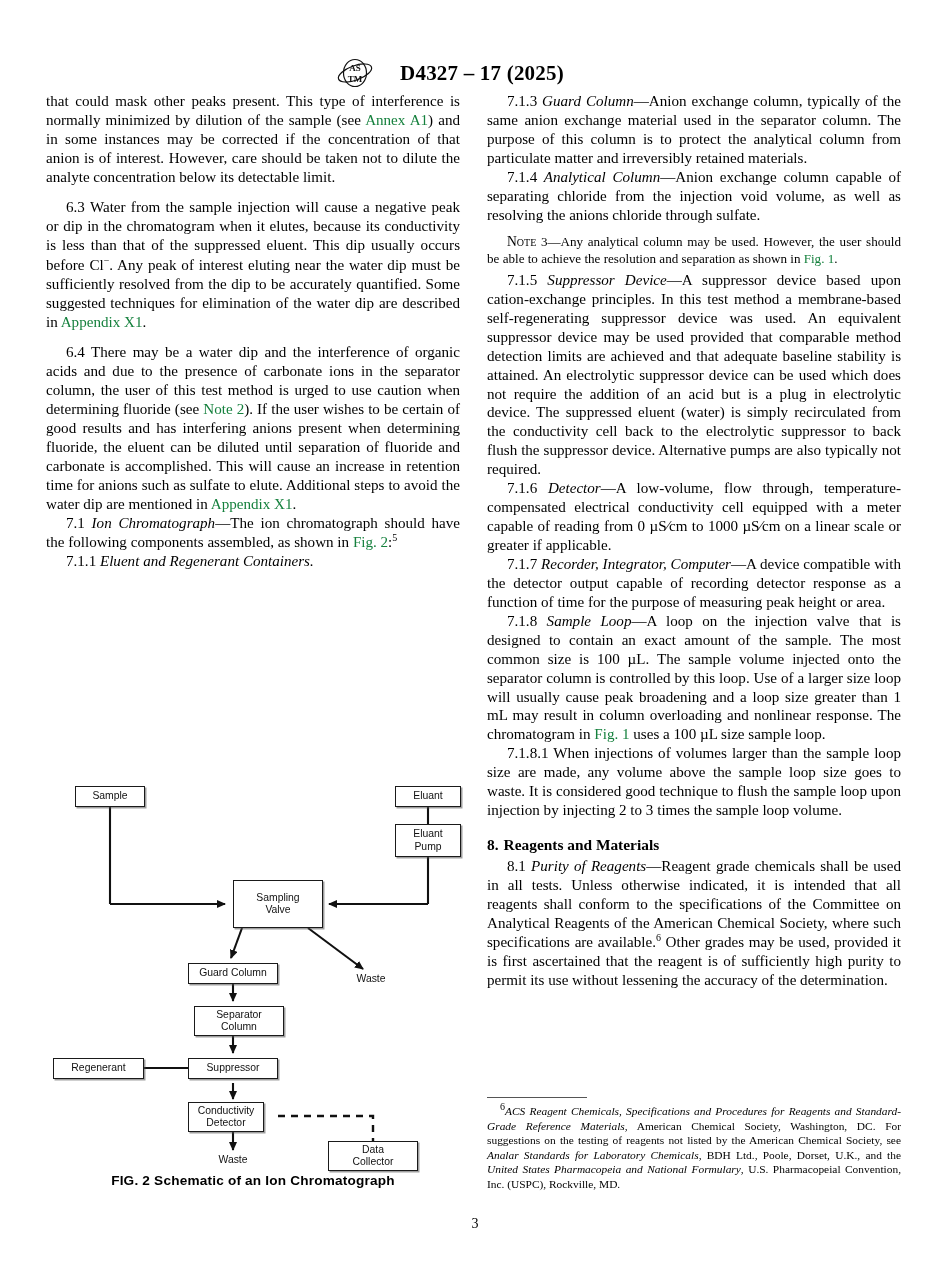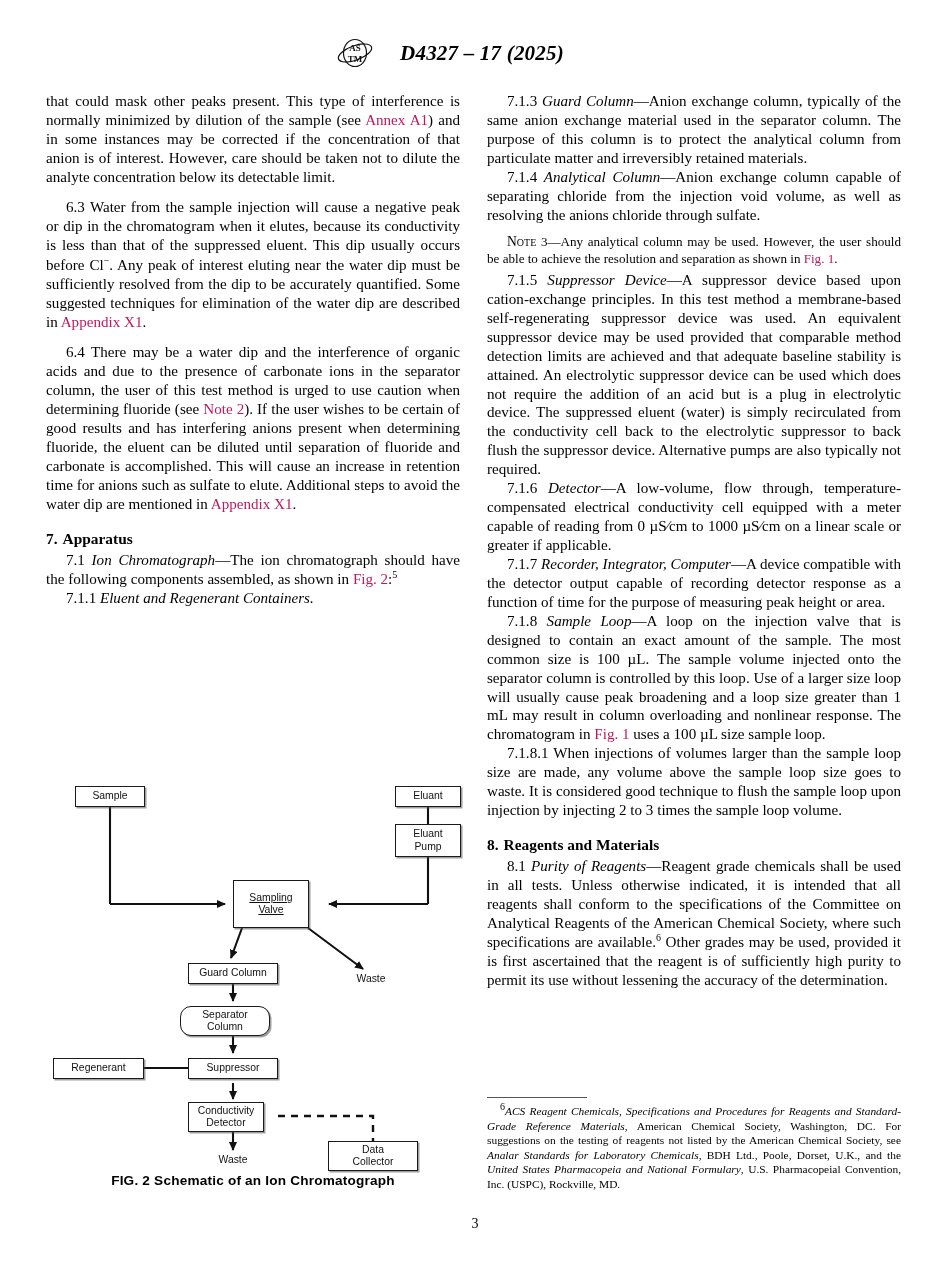--- a/index.html
+++ b/index.html
@@ -16,38 +16,37 @@
     overflow: hidden;
   }
   .page {
     position: absolute;
     inset: 0;
   }
 
   
   .header {
     position: absolute;
-    top: 38px;
+    top: 58px;
     left: 0;
     width: 900px;
     text-align: center;
     display: flex;
     align-items: center;
     justify-content: center;
     gap: 26px;
   }
   .astm-logo {
     display: block;
   }
   .header-title {
     font-size: 21px;
     font-weight: bold;
     letter-spacing: 0.2px;
     font-family: "Liberation Serif", serif;
-    font-style: italic;
   }
 
   
   .col {
     position: absolute;
     width: 414px;
     top: 92px;
     font-size: 15.1px;
     line-height: 1.255;
     text-align: justify;
@@ -69,21 +68,21 @@
   h2.sec {
     font-size: 15.4px;
     font-weight: bold;
     margin: 15px 0 3px 0;
     text-indent: 0;
     text-align: left;
   }
   h2.sec .num { margin-right: 5px; }
 
   .it { font-style: italic; }
-  .ref { color: #be185d; }
+  .ref { color: #15803d; }
   sup.fn {
     font-size: 10px;
     vertical-align: super;
     line-height: 0;
   }
 
   
   p.note {
     font-size: 13.1px;
     line-height: 1.25;
@@ -199,21 +198,20 @@
   </div>
 
   <div class="col col-left">
 
     <p class="para noindent"><span>that could mask other peaks present. This type of interference is normally minimized by dilution of the sample (see </span><span class="ref">Annex A1</span><span>) and in some instances may be corrected if the concentration of that anion is of interest. However, care should be taken not to dilute the analyte concentration below its detectable limit.</span></p>
 
     <p class="para gap"><span>6.3</span><span> Water from the sample injection will cause a negative peak or dip in the chromatogram when it elutes, because its conductivity is less than that of the suppressed eluent. This dip usually occurs before Cl</span><span style="vertical-align:super;font-size:10px;">−</span><span>. Any peak of interest eluting near the water dip must be sufficiently resolved from the dip to be accurately quantified. Some suggested techniques for elimination of the water dip are described in </span><span class="ref">Appendix X1</span><span>.</span></p>
 
     <p class="para gap"><span>6.4</span><span> There may be a water dip and the interference of organic acids and due to the presence of carbonate ions in the separator column, the user of this test method is urged to use caution when determining fluoride (see </span><span class="ref">Note 2</span><span>). If the user wishes to be certain of good results and has interfering anions present when determining fluoride, the eluent can be diluted until separation of fluoride and carbonate is accomplished. This will cause an increase in retention time for anions such as sulfate to elute. Additional steps to avoid the water dip are mentioned in </span><span class="ref">Appendix X1</span><span>.</span></p>
 
-    <h2 class="sec"><span class="num">7.</span><span>Apparatus</span></h2>
 
     <p class="para"><span>7.1</span><span class="it"> Ion Chromatograph</span><span>—The ion chromatograph should have the following components assembled, as shown in </span><span class="ref">Fig. 2</span><span>:</span><sup class="fn">5</sup></p>
 
     <p class="para"><span>7.1.1</span><span class="it"> Eluent and Regenerant Containers.</span></p>
 
   </div>
 
 
   <div class="figure">
     <div class="fig-canvas">
@@ -260,30 +258,30 @@
 
       <div class="node" style="left:349px; top:11px; width:66px; height:21px;">
         <span>Eluant</span>
       </div>
 
       <div class="node" style="left:349px; top:49px; width:66px; height:33px; white-space:pre-line;">
         <span>Eluant
 Pump</span>
       </div>
 
-      <div class="node" style="left:187px; top:105px; width:76px; height:48px; white-space:pre-line;text-decoration:underline;">
+      <div class="node" style="left:187px; top:105px; width:90px; height:48px; white-space:pre-line;">
         <span>Sampling
 Valve</span>
       </div>
 
       <div class="node" style="left:142px; top:188px; width:90px; height:21px;">
         <span>Guard Column</span>
       </div>
 
-      <div class="node" style="left:134px; top:231px; width:90px; height:30px; white-space:pre-line;border-radius:11px;">
+      <div class="node" style="left:148px; top:231px; width:90px; height:30px; white-space:pre-line;">
         <span>Separator
 Column</span>
       </div>
 
       <div class="node" style="left:7px; top:283px; width:91px; height:21px;">
         <span>Regenerant</span>
       </div>
 
       <div class="node" style="left:142px; top:283px; width:90px; height:21px;">
         <span>Suppressor</span>

